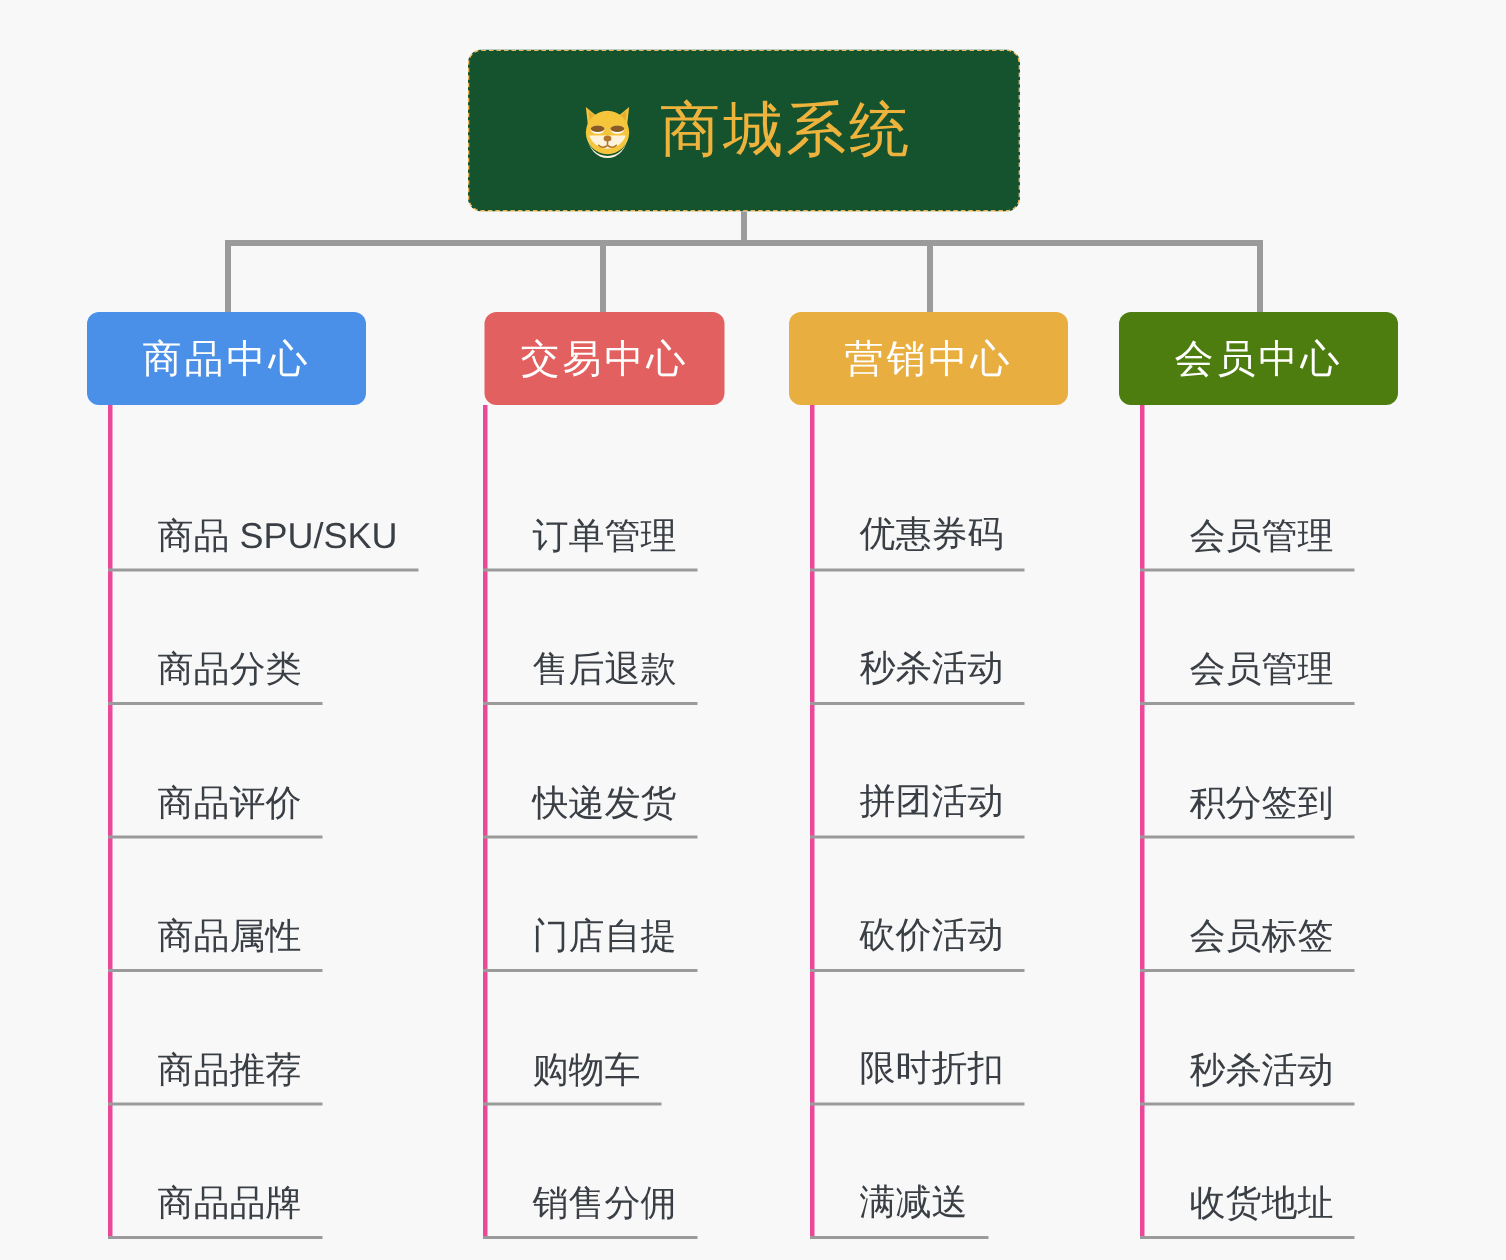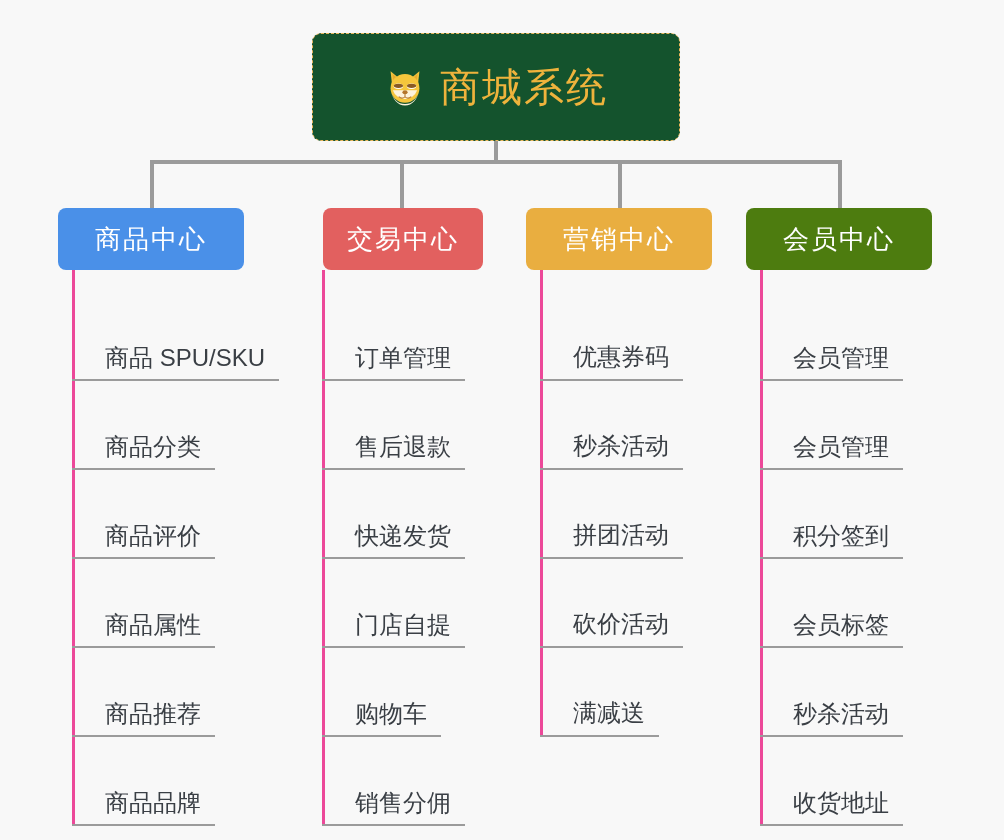--- a/index.html
+++ b/index.html
@@ -228,20 +228,23 @@
       <div class="leaf-item">
           <span class="leaf-label">秒杀活动</span>
         </div>
       <div class="leaf-item">
           <span class="leaf-label">拼团活动</span>
         </div>
       <div class="leaf-item">
           <span class="leaf-label">砍价活动</span>
         </div>
       <div class="leaf-item">
+          <span class="leaf-label">限时折扣</span>
+        </div>
+      <div class="leaf-item">
           <span class="leaf-label">满减送</span>
         </div>
     </div>
   </div>
 
   <div class="column col4">
     <div class="cat-box" style="background: #4d7c0f;">
       <span>会员中心</span>
     </div>
     <div class="leaf-list">

